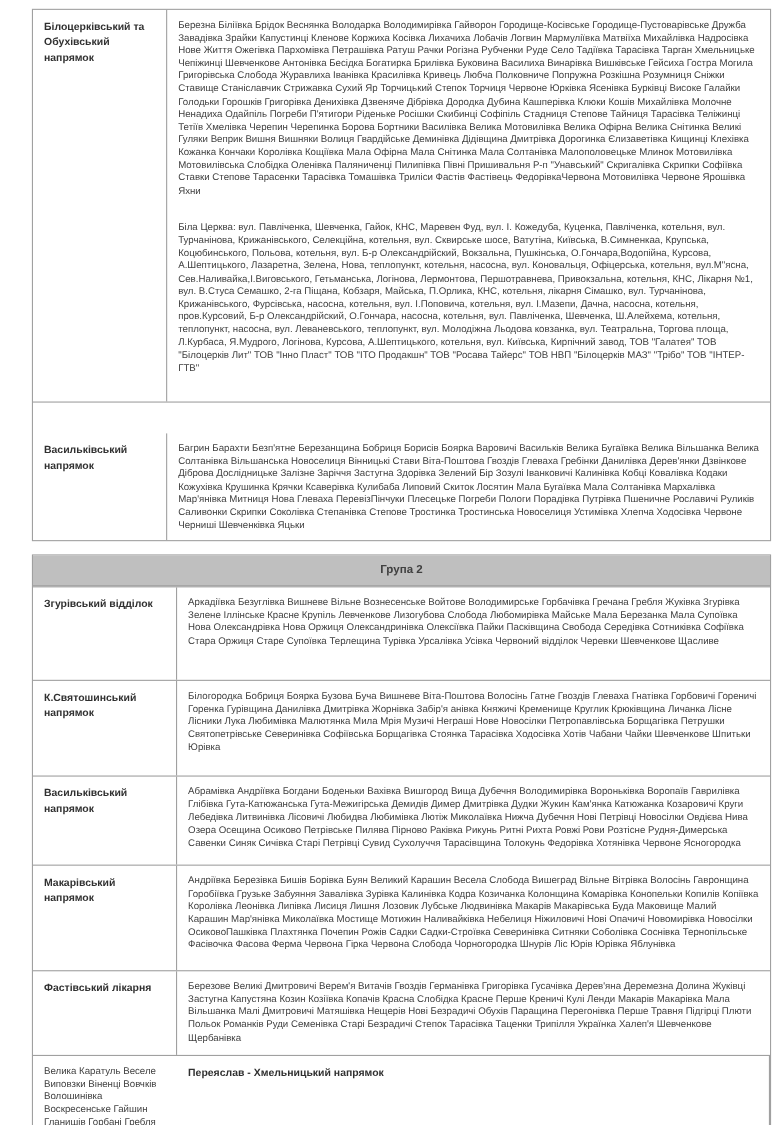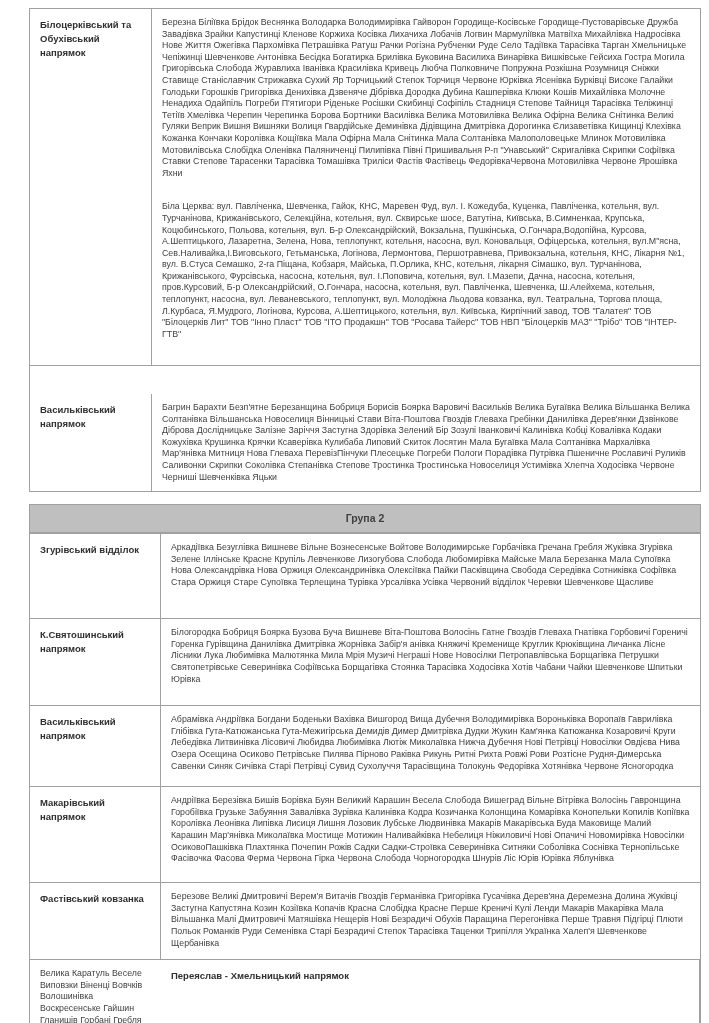--- a/index.html
+++ b/index.html
@@ -113,21 +113,21 @@
     </div>
 
     <div class="row r4">
       <div class="cell label">Макарівський напрямок</div>
       <div class="cell text">
         <p>Андріївка Березівка Бишів Борівка Буян Великий Карашин Весела Слобода Вишеград Вільне Вітрівка Волосінь Гавронщина Горобіївка Грузьке Забуяння Завалівка Зурівка Калинівка Кодра Козичанка Колонщина Комарівка Конопельки Копилів Копіївка Королівка Леонівка Липівка Лисиця Лишня Лозовик Лубське Людвинівка Макарів Макарівська Буда Маковище Малий Карашин Мар'янівка Миколаївка Мостище Мотижин Наливайківка Небелиця Ніжиловичі Нові Опачичі Новомирівка Новосілки ОсиковоПашківка Плахтянка Почепин Рожів Садки Садки-Строївка Северинівка Ситняки Соболівка Соснівка Тернопільське Фасівочка Фасова Ферма Червона Гірка Червона Слобода Чорногородка Шнурів Ліс Юрів Юрівка Яблунівка</p>
       </div>
     </div>
 
     <div class="row r5">
-      <div class="cell label">Фастівський ковзанка</div>
+      <div class="cell label">Фастівський лікарня</div>
       <div class="cell text">
         <p>Березове Великі Дмитровичі Верем'я Витачів Гвоздів Германівка Григорівка Гусачівка Дерев'яна Деремезна Долина Жуківці Застугна Капустяна Козин Козіївка Копачів Красна Слобідка Красне Перше Креничі Кулі Ленди Макарів Макарівка Мала Вільшанка Малі Дмитровичі Матяшівка Нещерів Нові Безрадичі Обухів Паращина Перегонівка Перше Травня Підгірці Плюти Польок Романків Руди Семенівка Старі Безрадичі Степок Тарасівка Таценки Трипілля Українка Халеп'я Шевченкове Щербанівка</p>
       </div>
     </div>
 
     <div class="row r6">
       <div class="cell text">
         <p>Велика Каратуль Веселе Виповзки Віненці Вовчків Волошинівка Воскресенське Гайшин Гланишів Горбані Гребля Гречаники Дем'янці Дениси Дівички Єрківці Жовтневе Кавказ Ковалин Козлів Леніно Лецьки Мазінки Мала Каратуль Переяслав Переяславське Пологи-Вергуни Пологи-Чобітьки Пологи-Яненки Положаї Помоклі Пристроми Світанок</p>
       </div>
       <div class="cell label">Переяслав - Хмельницький напрямок</div>

